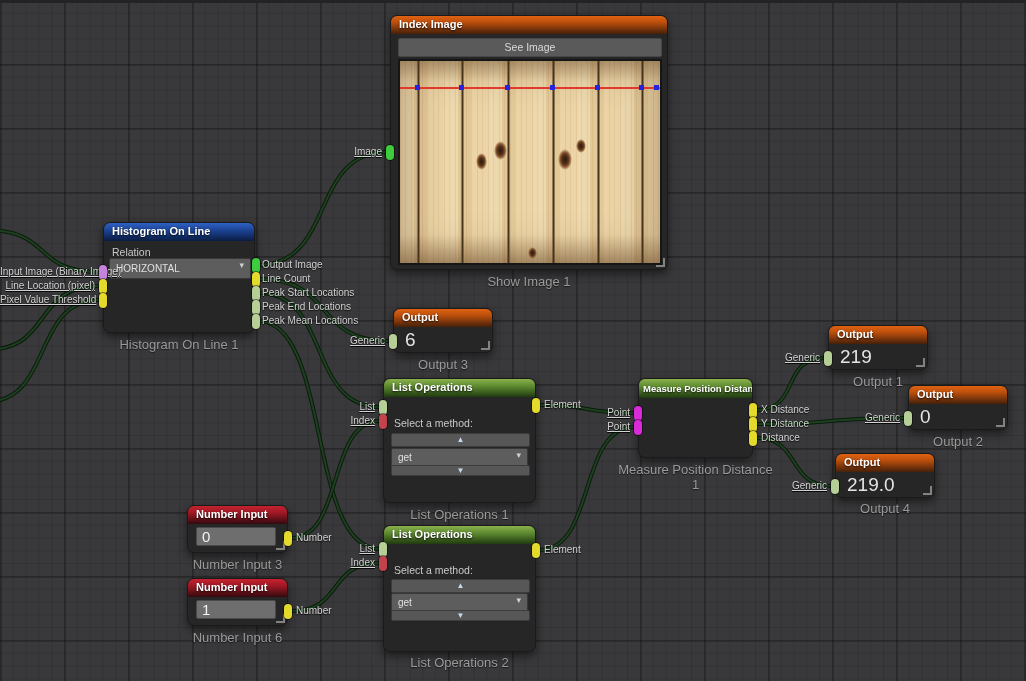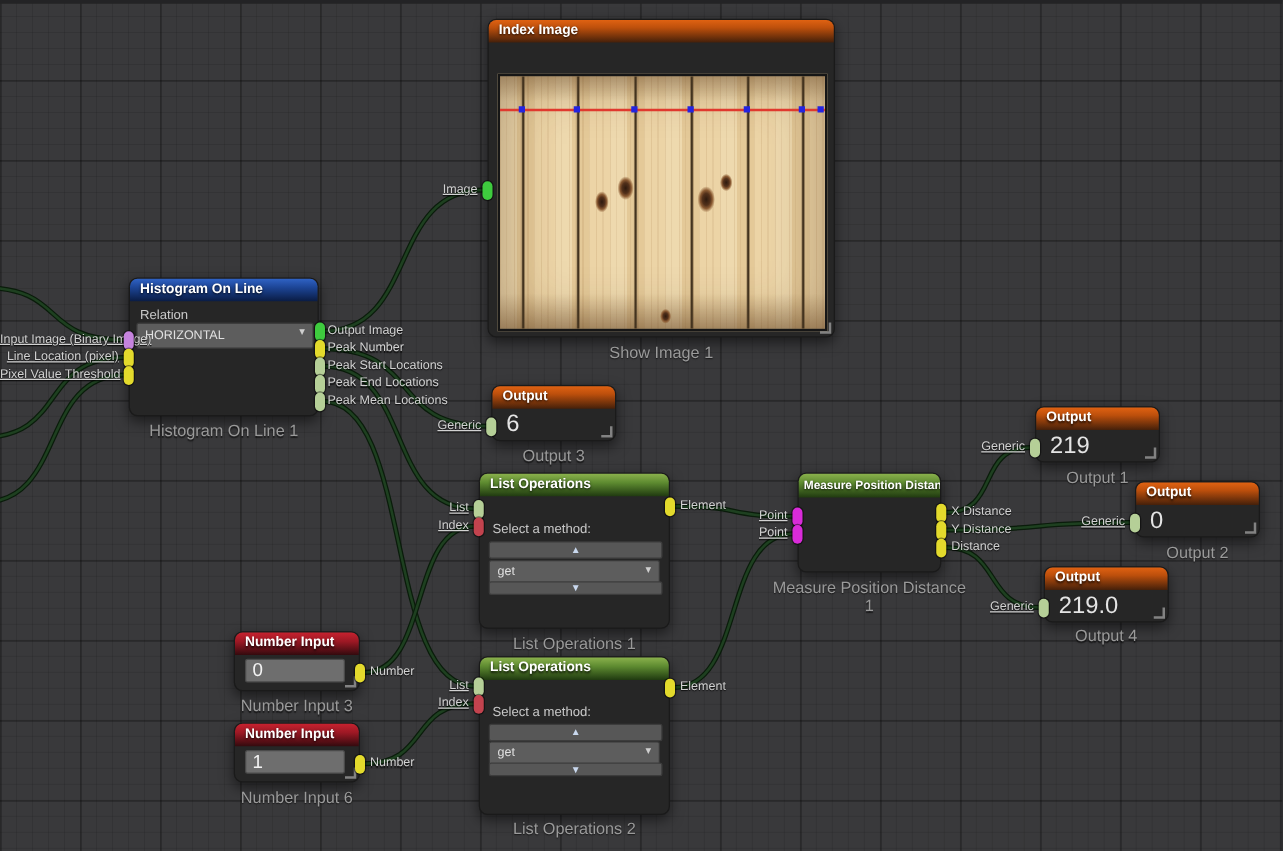--- a/index.html
+++ b/index.html
@@ -91,20 +91,21 @@
       <path d="M 756 410 C 801 410, 780 358, 825 358" stroke="#0a1c0b" stroke-width="4" fill="none"></path>
       <path d="M 756 410 C 801 410, 780 358, 825 358" stroke="#1e4020" stroke-width="2" fill="none"></path>
       <path d="M 756 424 C 845.4 424, 815.6 418, 905 418" stroke="#0a1c0b" stroke-width="4" fill="none"></path>
       <path d="M 756 424 C 845.4 424, 815.6 418, 905 418" stroke="#1e4020" stroke-width="2" fill="none"></path>
       <path d="M 756 438 C 801.6 438, 786.4 486, 832 486" stroke="#0a1c0b" stroke-width="4" fill="none"></path>
       <path d="M 756 438 C 801.6 438, 786.4 486, 832 486" stroke="#1e4020" stroke-width="2" fill="none"></path>
     </svg>
 
   <div class="node" style="left:390px;top:15px;width:278px;height:255px;">
     <div class="hdr hdr-orange">Index Image</div>
+    <div class="btn" style="left:7px;top:22px;width:262px;height:17px;line-height:17px;">See Image</div>
     <div class="wood" id="wood-image" style="left:7px;top:43px;width:260px;height:202px;">
         <div class="plank-gap" style="left: 17px;"></div>
         <div class="plank-gap" style="left: 61px;"></div>
         <div class="plank-gap" style="left: 107px;"></div>
         <div class="plank-gap" style="left: 152px;"></div>
         <div class="plank-gap" style="left: 197px;"></div>
         <div class="plank-gap" style="left: 241px;"></div>
         <div class="knot" style="left: 76px; top: 92px; width: 11px; height: 17px;"></div>
         <div class="knot" style="left: 94px; top: 80px; width: 13px; height: 19px;"></div>
         <div class="knot" style="left: 158px; top: 88px; width: 14px; height: 21px;"></div>
@@ -139,21 +140,21 @@
   <div class="port" style="left:99px;top:293px;background:#e3da2c;"></div>
   <div class="plabel pl-r" style="left:0px;top:266px;width:95px;">Input Image (Binary Image)</div>
   <div class="plabel pl-r" style="left:0px;top:280px;width:95px;">Line Location (pixel)</div>
   <div class="plabel pl-r" style="left:0px;top:294px;width:95px;">Pixel Value Threshold</div>
   <div class="port" style="left:252px;top:258px;background:#3ecb3e;"></div>
   <div class="port" style="left:252px;top:272px;background:#e3da2c;"></div>
   <div class="port" style="left:252px;top:286px;background:#b5cf97;"></div>
   <div class="port" style="left:252px;top:300px;background:#b5cf97;"></div>
   <div class="port" style="left:252px;top:314px;background:#b5cf97;"></div>
   <div class="plabel" style="left:262px;top:259px;">Output Image</div>
-  <div class="plabel" style="left:262px;top:273px;">Peak Number</div>
+  <div class="plabel" style="left:262px;top:273px;">Line Count</div>
   <div class="plabel" style="left:262px;top:287px;">Peak Start Locations</div>
   <div class="plabel" style="left:262px;top:301px;">Peak End Locations</div>
   <div class="plabel" style="left:262px;top:315px;">Peak Mean Locations</div>
   <div class="caption" style="left:103px;top:337px;width:152px;">Histogram On Line 1</div>
 
   <div class="node" style="left:393px;top:308px;width:100px;height:45px;">
     <div class="hdr hdr-orange">Output</div>
     <div class="out-value">6</div>
     <div class="rsz"></div>
   </div>

